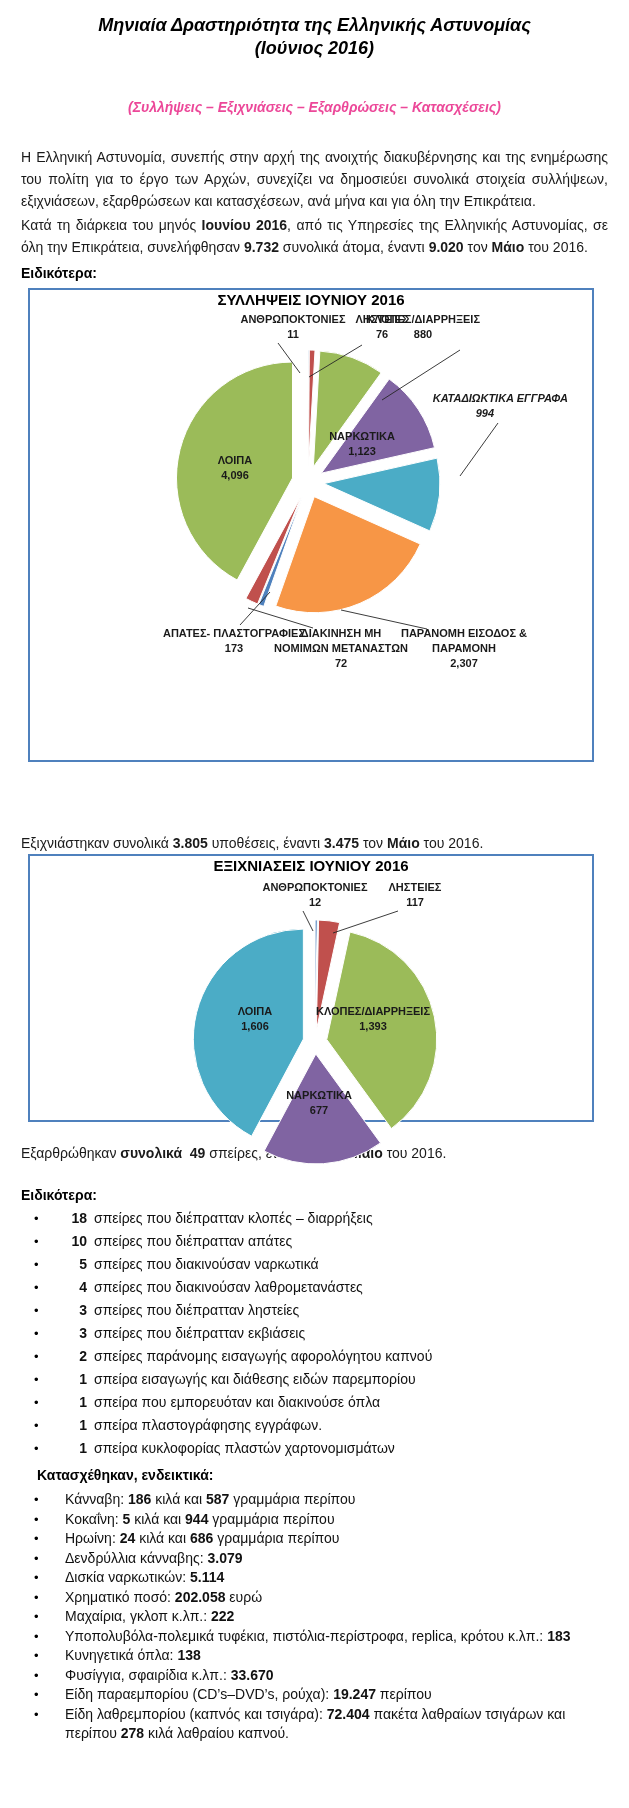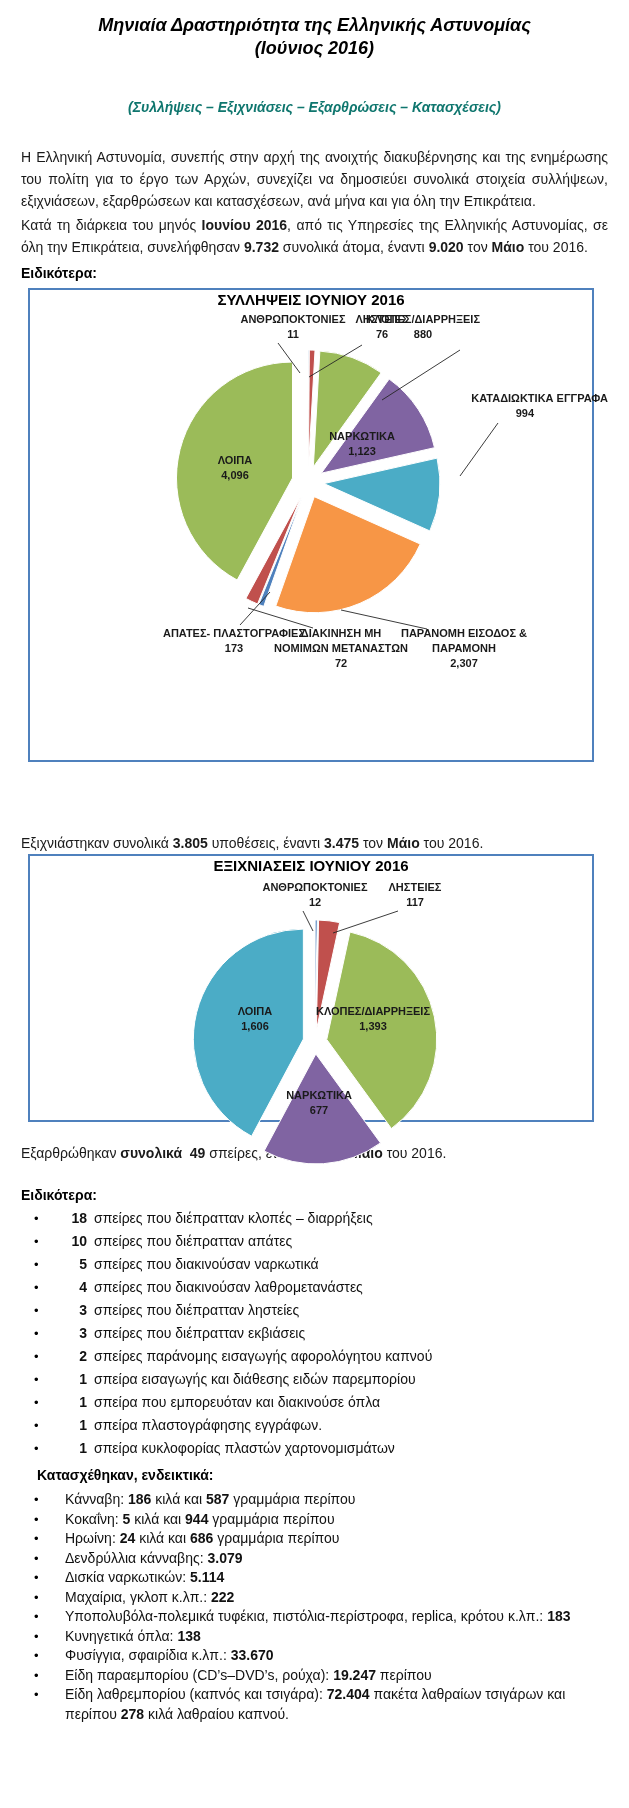--- a/index.html
+++ b/index.html
@@ -1,19 +1,19 @@
 <!DOCTYPE html>
 <html lang="el"><head>
 <meta charset="utf-8">
 <style>
   html,body{margin:0;padding:0;background:#ffffff;}
   .page{position:relative;width:629px;height:1808px;overflow:hidden;background:#fff;
         font-family:"Liberation Sans",sans-serif;color:#111;}
   .doc-title{margin:14px 30px 0;text-align:center;font-size:18px;line-height:23px;font-weight:bold;color:#000;font-style:italic;}
-  .doc-subtitle{margin:36px 21px 0;text-align:center;font-size:14px;line-height:22px;font-weight:bold;font-style:italic;color:#0f766e;}
+  .doc-subtitle{margin:36px 21px 0;text-align:center;font-size:14px;line-height:22px;font-weight:bold;font-style:italic;color:#ec4899;}
   .para{margin:0 21px;text-align:justify;font-size:14px;line-height:22px;color:#1a1a1a;}
   .p-intro{margin-top:28px;}
   .p-arrests{margin-top:2px;}
   .p-solved{margin-top:70px;}
   .p-gangs{margin-top:20px;}
   .section-label{margin:0 21px;font-size:14px;line-height:22px;font-weight:bold;color:#000;}
   .lbl-1{margin-top:4px;}
   .lbl-syg{margin-top:20px;}
   .lbl-2{margin-top:20px;}
   .lbl-3{margin-top:5px;margin-left:37px;}
@@ -91,21 +91,21 @@
       <span class="val">76</span>
     </div>
     <div class="pie-label" style="left:293px;top:22px;width:200px;">
       <span>ΚΛΟΠΕΣ/ΔΙΑΡΡΗΞΕΙΣ</span>
       <span class="val">880</span>
     </div>
     <div class="pie-label" style="left:270px;top:139px;width:124px;">
       <span>ΝΑΡΚΩΤΙΚΑ</span>
       <span class="val">1,123</span>
     </div>
-    <div class="pie-label lab-katad" style="left:392px;top:101px;width:186px;">
+    <div class="pie-label lab-katad" style="left:352px;top:101px;width:186px;font-style:italic;">
       <span>ΚΑΤΑΔΙΩΚΤΙΚΑ ΕΓΓΡΑΦΑ</span>
       <span class="val">994</span>
     </div>
     <div class="pie-label" style="left:143px;top:163px;width:124px;">
       <span>ΛΟΙΠΑ</span>
       <span class="val">4,096</span>
     </div>
     <div class="pie-label" style="left:114px;top:336px;width:180px;">
       <span>ΑΠΑΤΕΣ- ΠΛΑΣΤΟΓΡΑΦΙΕΣ</span>
       <span class="val">173</span>
@@ -183,20 +183,21 @@
     </ul>
 
   <div class="section-label lbl-3">Κατασχέθηκαν, ενδεικτικά:</div>
 
   <ul class="blist seized">
       <li><span>Κάνναβη: </span><b>186</b><span> κιλά και </span><b>587</b><span> γραμμάρια περίπου</span></li>
       <li><span>Κοκαΐνη: </span><b>5</b><span> κιλά και </span><b>944</b><span> γραμμάρια περίπου</span></li>
       <li><span>Ηρωίνη: </span><b>24</b><span> κιλά και </span><b>686</b><span> γραμμάρια περίπου</span></li>
       <li><span>Δενδρύλλια κάνναβης: </span><b>3.079</b></li>
       <li><span>Δισκία ναρκωτικών: </span><b>5.114</b></li>
+      <li><span>Χρηματικό ποσό: </span><b>202.058</b><span> ευρώ</span></li>
       <li><span>Μαχαίρια, γκλοπ κ.λπ.: </span><b>222</b></li>
       <li><span>Υποπολυβόλα-πολεμικά τυφέκια, πιστόλια-περίστροφα, replica, κρότου κ.λπ.: </span><b>183</b></li>
       <li><span>Κυνηγετικά όπλα: </span><b>138</b></li>
       <li><span>Φυσίγγια, σφαιρίδια κ.λπ.: </span><b>33.670</b></li>
       <li><span>Είδη παραεμπορίου (CD’s–DVD’s, ρούχα): </span><b>19.247</b><span> περίπου</span></li>
       <li><span>Είδη λαθρεμπορίου (καπνός και τσιγάρα): </span><b>72.404</b><span> πακέτα λαθραίων τσιγάρων και περίπου </span><b>278</b><span> κιλά λαθραίου καπνού.</span></li>
     </ul>
 
 </div>
 

